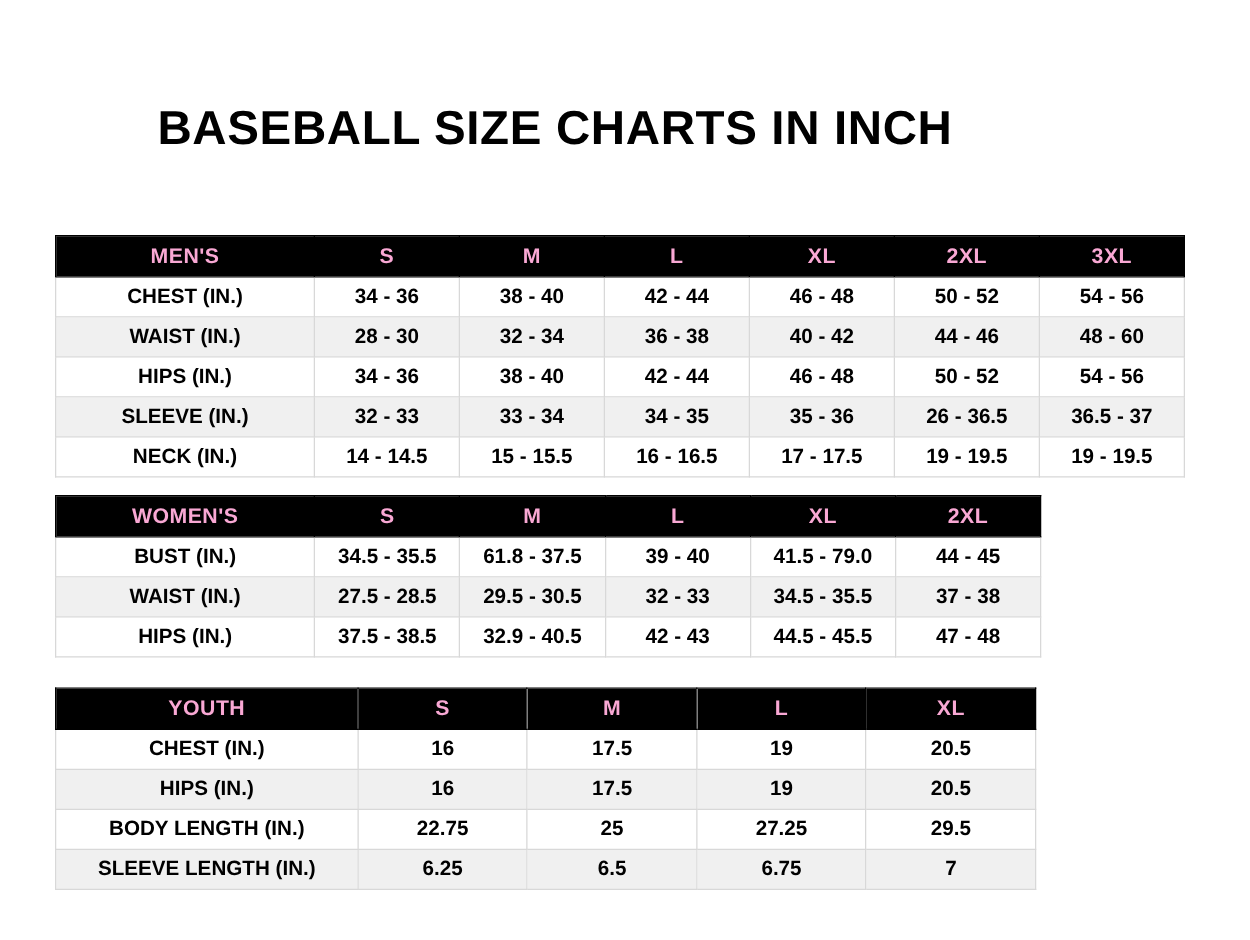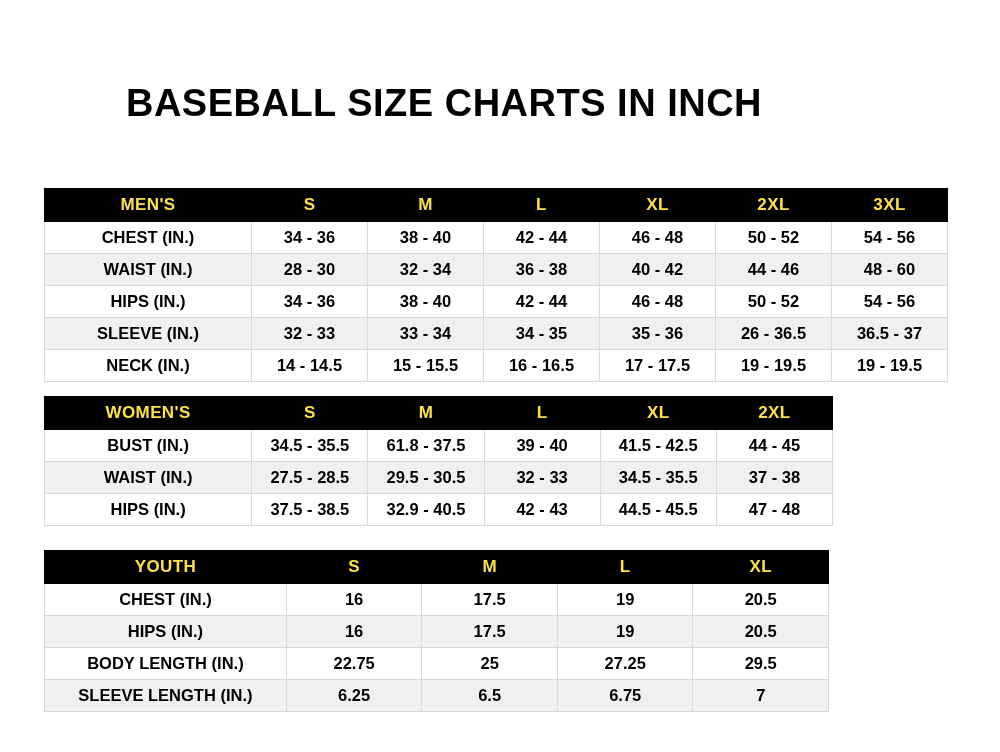--- a/index.html
+++ b/index.html
@@ -49,21 +49,21 @@
     text-align: center;
     padding: 0;
     height: 31px;
     line-height: 31px;
     white-space: nowrap;
     overflow: hidden;
   }
 
   .chart thead th {
     background: #000000;
-    color: #fde047;
+    color: #f9a8d4;
     border: 1px solid #000000;
     height: 32px;
     line-height: 32px;
     font-size: 17px;
     letter-spacing: 0.4px;
   }
 
   .chart thead th.rowlabel {
     text-align: center;
   }
@@ -207,21 +207,21 @@
         <th>XL</th>
         <th>2XL</th>
       </tr>
     </thead>
     <tbody>
       <tr class="even">
         <td class="rowlabel">BUST (IN.)</td>
         <td>34.5 - 35.5</td>
         <td>61.8 - 37.5</td>
         <td>39 - 40</td>
-        <td>41.5 - 42.5</td>
+        <td>41.5 - 79.0</td>
         <td>44 - 45</td>
       </tr>
       <tr class="odd">
         <td class="rowlabel">WAIST (IN.)</td>
         <td>27.5 - 28.5</td>
         <td>29.5 - 30.5</td>
         <td>32 - 33</td>
         <td>34.5 - 35.5</td>
         <td>37 - 38</td>
       </tr>

